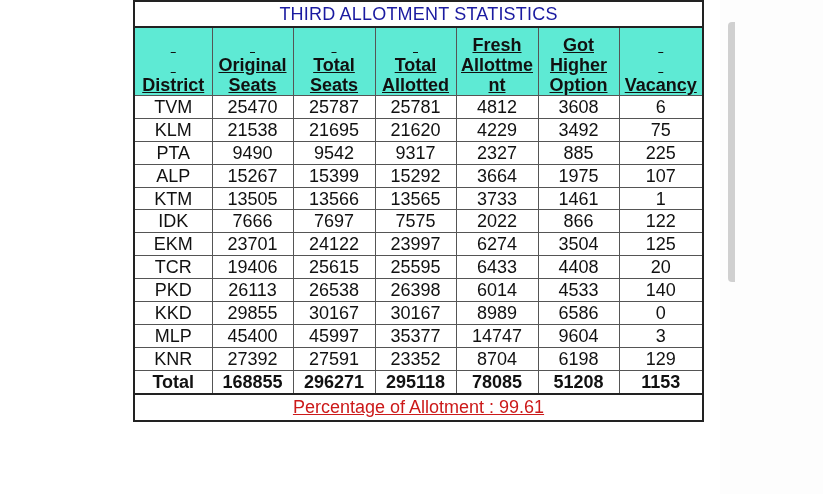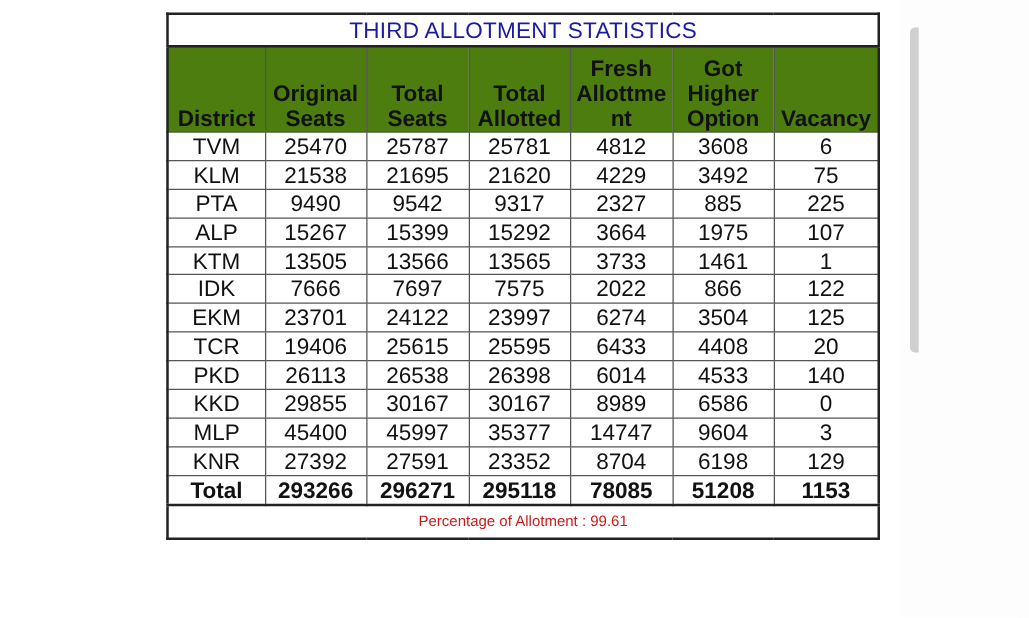--- a/index.html
+++ b/index.html
@@ -10,21 +10,21 @@
   }
   .side-panel {
     position: absolute; left: 720px; top: 0; width: 103px; height: 494px;
     background: #fdfdfd;
   }
   .scroll-strip {
     position: absolute; left: 728px; top: 22px; width: 7px; height: 260px;
     background: #d0d0d0; border-radius: 4px 0 0 4px;
   }
   table.stats {
-    position: absolute; left: 133px; top: 10px;
+    position: absolute; left: 133px; top: 0;
     width: 569px;
     border-collapse: collapse;
     table-layout: fixed;
     border: 2px solid #222;
   }
   table.stats td, table.stats th {
     border: 1px solid #555;
     padding: 0;
     text-align: center;
     color: #111;
@@ -32,44 +32,46 @@
   .title-cell {
     height: 24px;
     font-size: 18px;
     color: #1a1aa0 !important;
     background: #fff;
     border-bottom: 2px solid #222 !important;
     font-weight: normal;
     letter-spacing: 0.2px;
   }
   th.hdr {
-    background: #4d7c0f;
+    background: #5eead4;
     font-size: 18px;
     font-weight: bold;
     vertical-align: bottom;
     line-height: 20px;
     height: 67px;
     padding-bottom: 1px;
     color: #0b1a12;
     border-color: #2a6a50;
+    text-decoration: underline;
   }
   td.cell {
     height: 21.9px;
     font-size: 18px;
     line-height: 20px;
   }
   tr.total-row td {
     font-weight: bold;
     height: 22px;
   }
   .footer-cell {
     height: 25px;
-    font-size: 12px;
+    font-size: 18px;
     color: #cc1a1a !important;
     border-top: 2px solid #222 !important;
+    text-decoration: underline;
   }
 </style>
 </head>
 <body>
 
 <div class="side-panel"></div>
 <div class="scroll-strip"></div>
 
 <table class="stats">
   <colgroup>
@@ -227,21 +229,21 @@
         <td class="cell">KNR</td>
         <td class="cell">27392</td>
         <td class="cell">27591</td>
         <td class="cell">23352</td>
         <td class="cell">8704</td>
         <td class="cell">6198</td>
         <td class="cell">129</td>
       </tr>
       <tr class="total-row">
         <td class="cell">Total</td>
-        <td class="cell">293266</td>
+        <td class="cell">168855</td>
         <td class="cell">296271</td>
         <td class="cell">295118</td>
         <td class="cell">78085</td>
         <td class="cell">51208</td>
         <td class="cell">1153</td>
       </tr>
     </tbody>
   <tfoot>
     <tr>
       <td colspan="7" class="footer-cell">Percentage of Allotment : 99.61</td>

